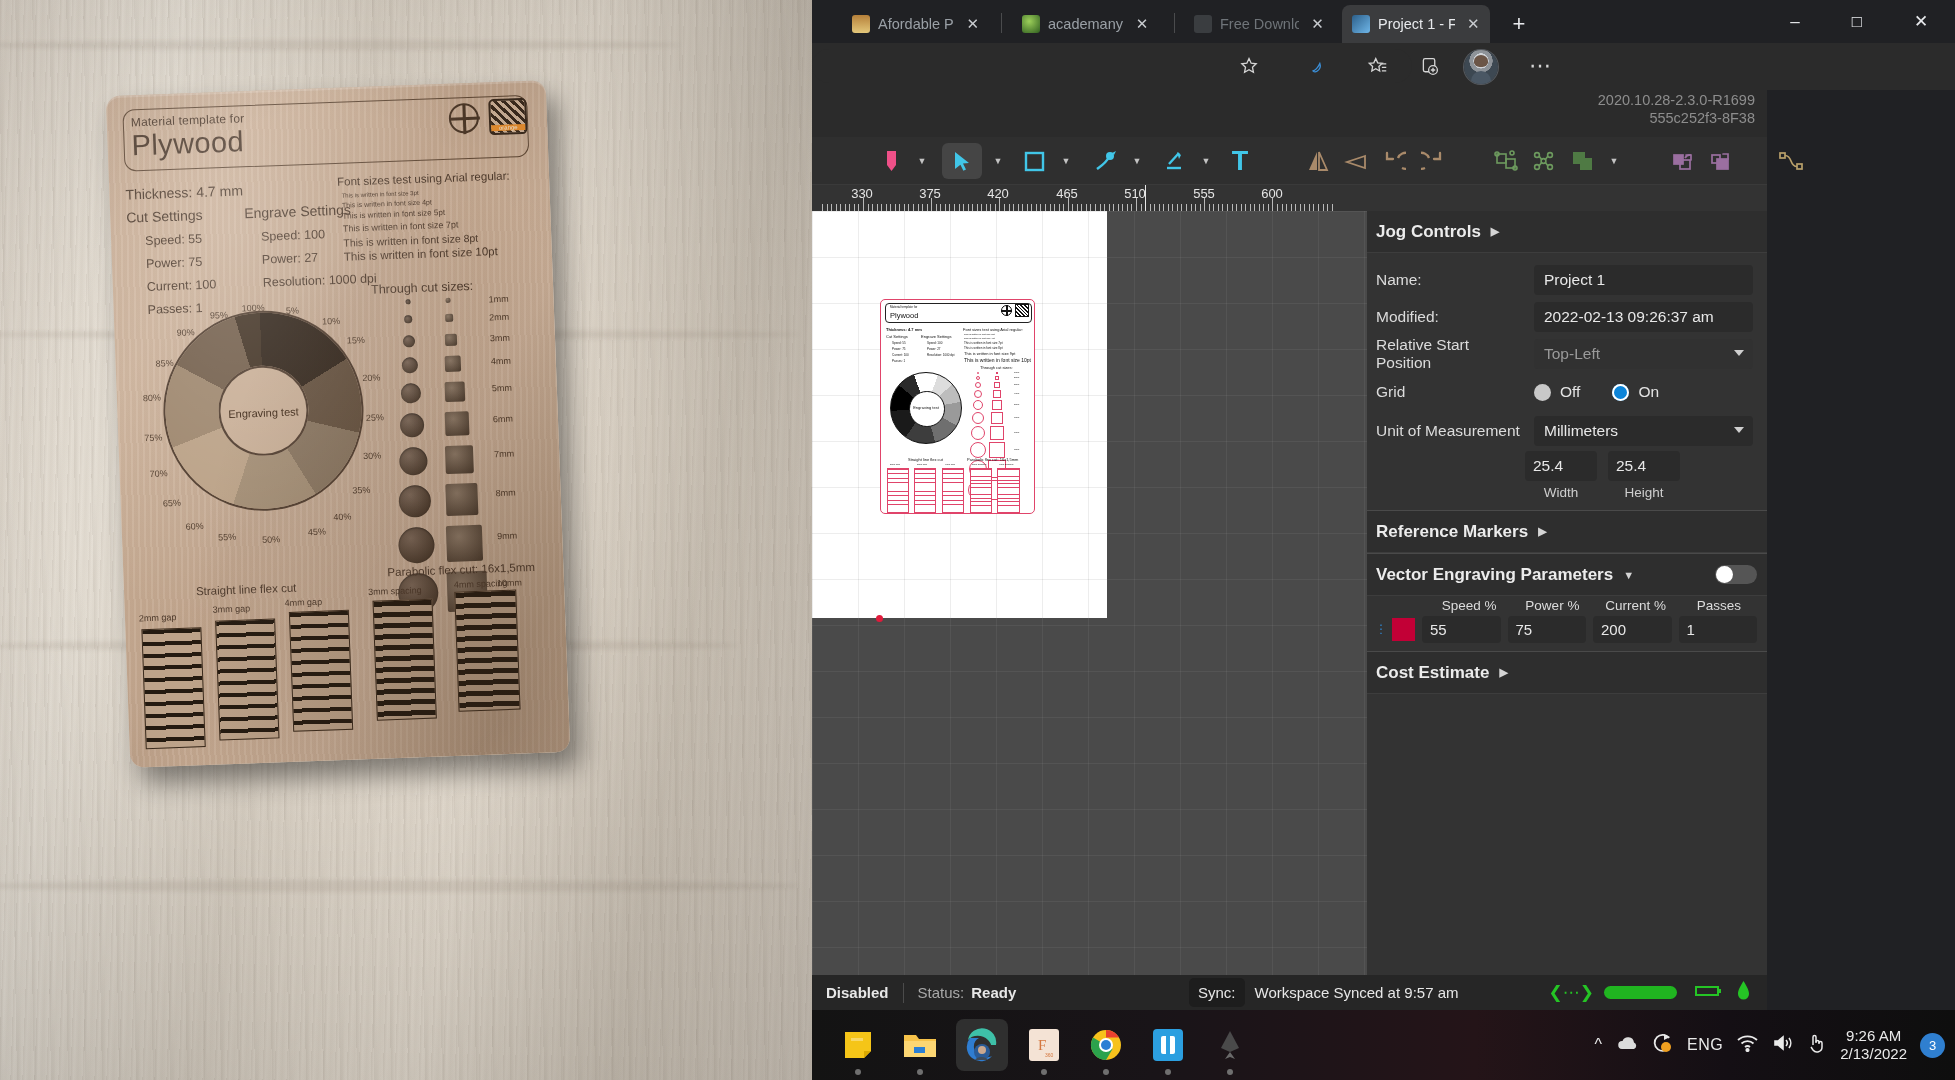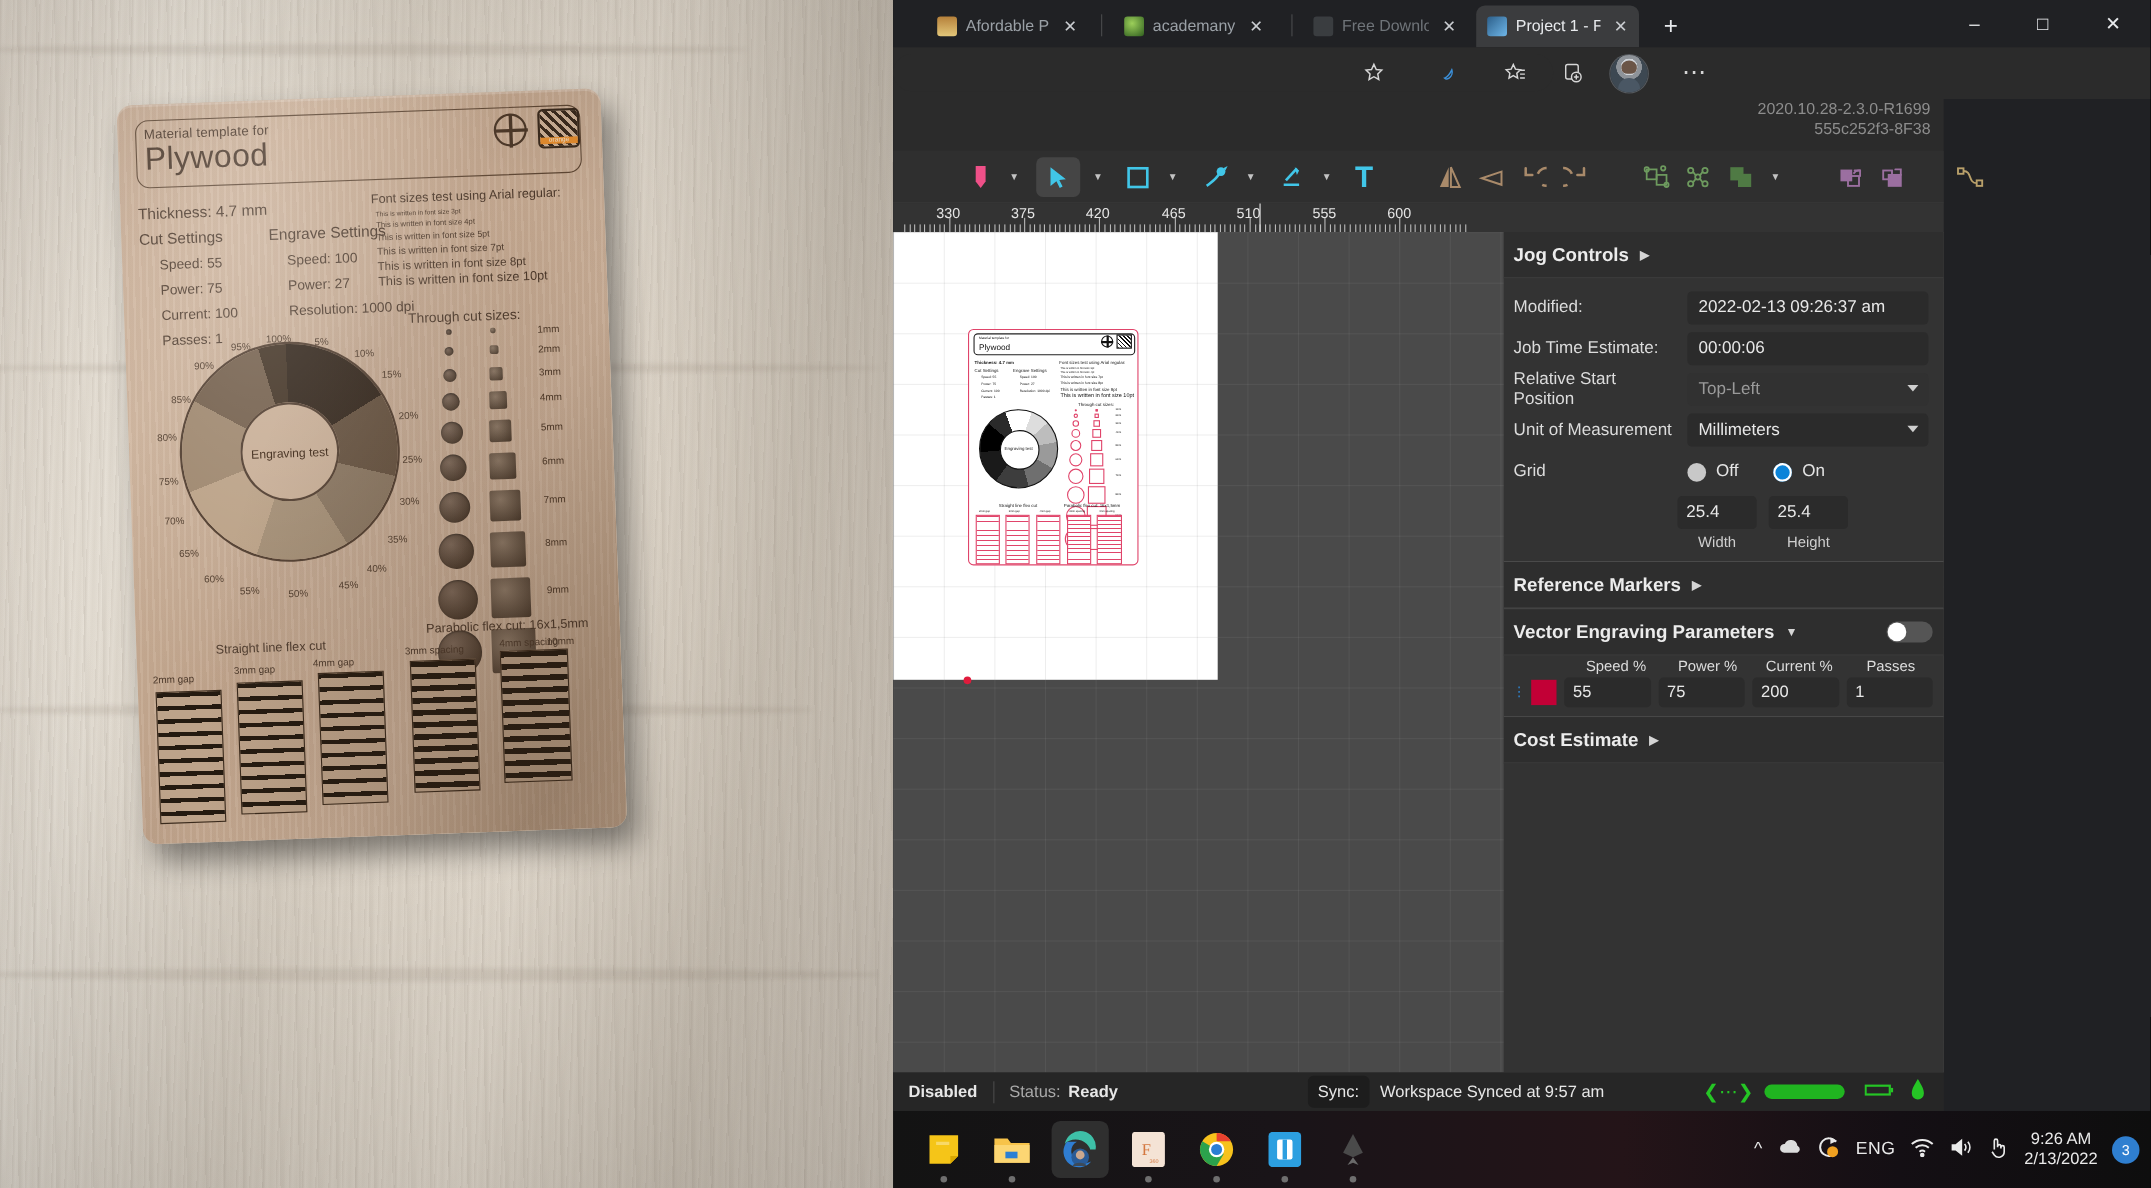--- a/index.html
+++ b/index.html
@@ -719,51 +719,51 @@
 
     <div id="rpanel">
       <div class="sec-head">
         <span>Jog Controls</span>
         <span class="arr">▶</span>
       </div>
 
       <div style="height:8px;"></div>
 
       <div class="frow">
+        <span class="flab">Name:</span>
+        <span class="fval">Project 1</span>
+      </div>
+      <div class="frow">
         <span class="flab">Modified:</span>
         <span class="fval">2022-02-13 09:26:37 am</span>
-      </div>
-      <div class="frow">
-        <span class="flab">Job Time Estimate:</span>
-        <span class="fval">00:00:06</span>
       </div>
       <div class="frow">
         <span class="flab">Relative Start Position</span>
         <span class="fval muted">
           <span>Top-Left</span>
           <span class="dd"></span>
         </span>
       </div>
-      <div class="frow">
-        <span class="flab">Unit of Measurement</span>
-        <span class="fval">
-          <span>Millimeters</span>
-          <span class="dd"></span>
-        </span>
-      </div>
-
       <div class="frow" style="height:40px;">
         <span class="flab">Grid</span>
         <span style="display:flex;align-items:center;gap:9px;">
           <span class="radio"></span>
           <span class="rlbl">Off</span>
         </span>
         <span style="display:flex;align-items:center;gap:9px;margin-left:24px;">
           <span class="radio on"></span>
           <span class="rlbl">On</span>
+        </span>
+      </div>
+
+      <div class="frow">
+        <span class="flab">Unit of Measurement</span>
+        <span class="fval">
+          <span>Millimeters</span>
+          <span class="dd"></span>
         </span>
       </div>
       <div style="display:flex;gap:11px;padding:2px 0 0 158px;">
         <span class="numbox">25.4</span>
         <span class="numbox">25.4</span>
       </div>
       <div style="display:flex;gap:11px;padding:4px 0 10px 158px;">
         <span class="ncap">Width</span>
         <span class="ncap">Height</span>
       </div>

